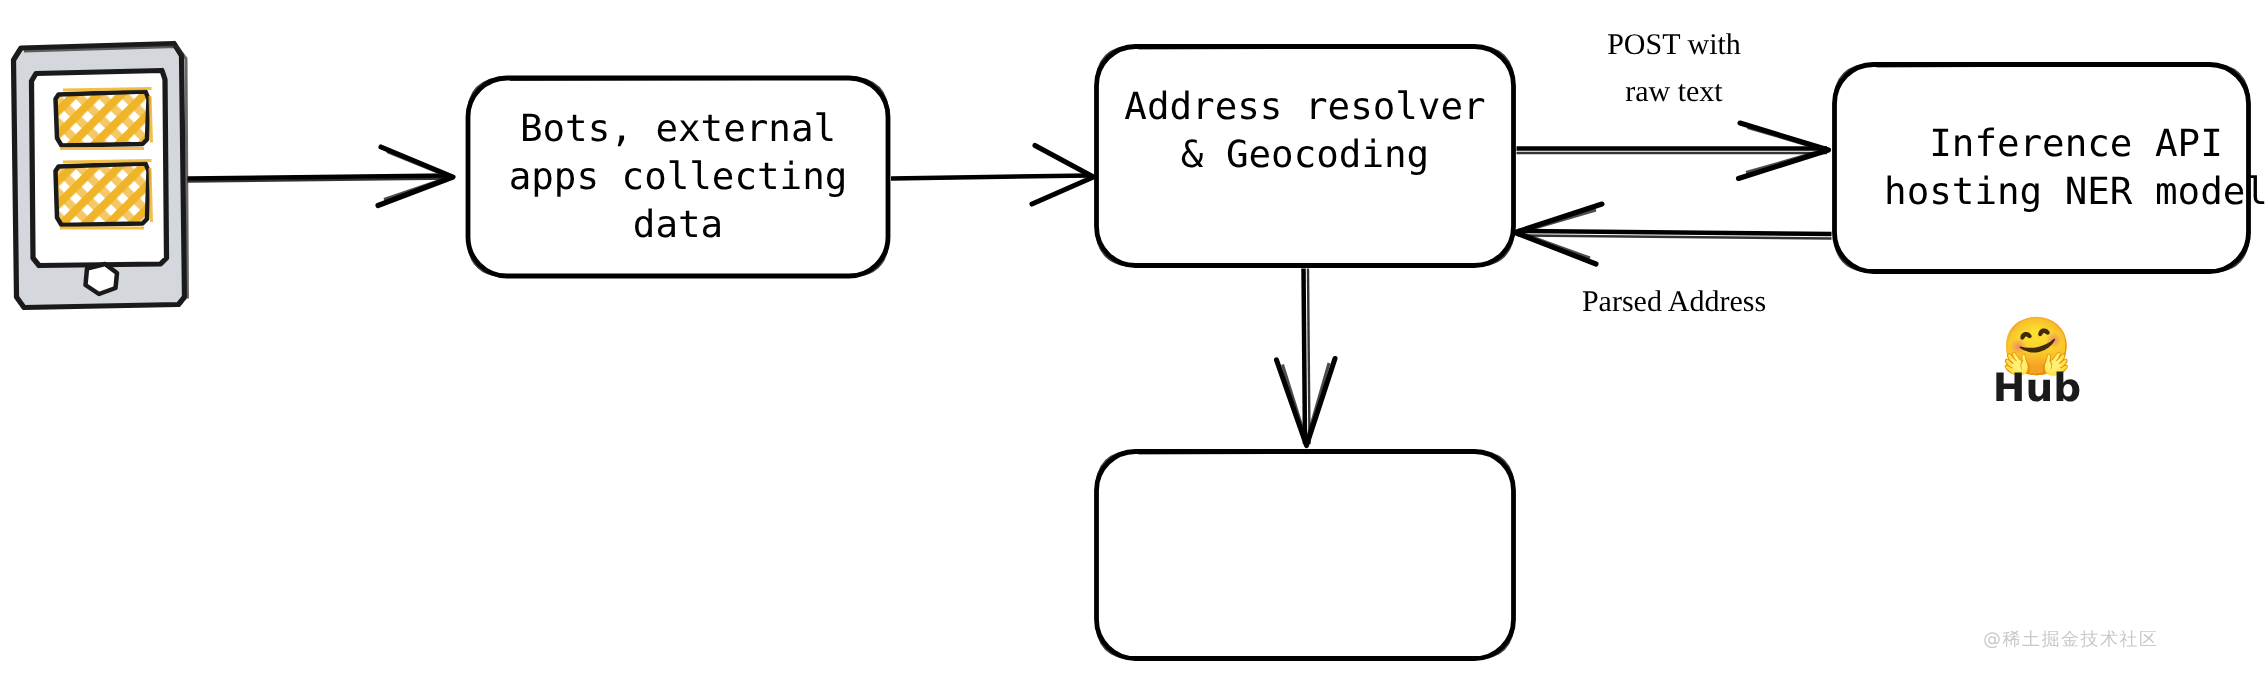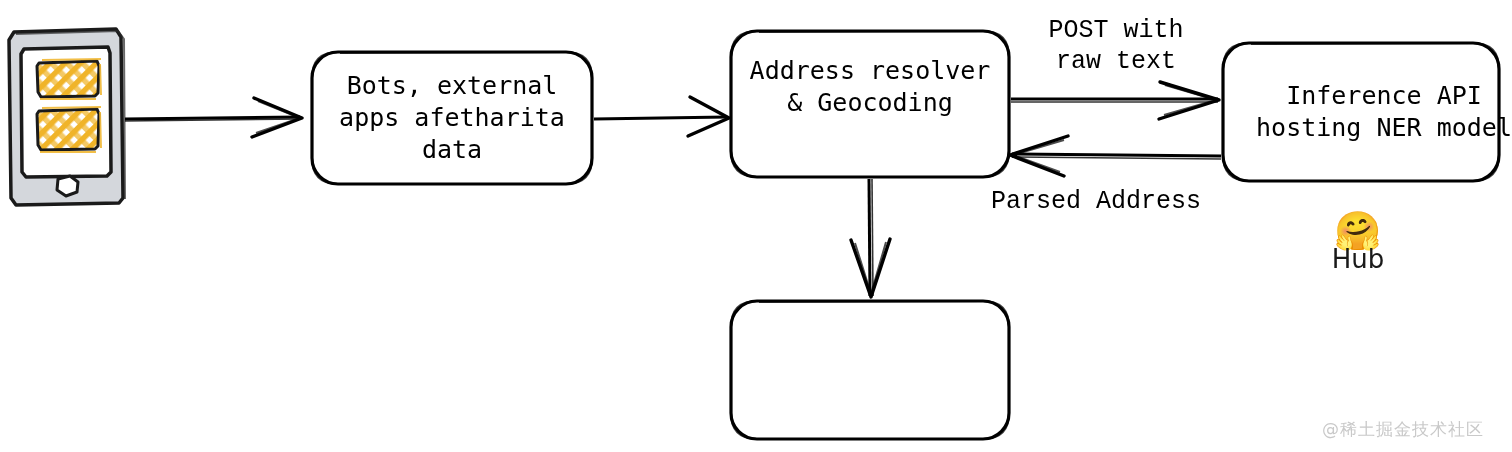--- a/index.html
+++ b/index.html
@@ -31,51 +31,51 @@
     font-family: "DejaVu Sans Mono", "Liberation Mono", monospace;
     font-size: 25px;
     line-height: 32px;
     color: #000000;
     letter-spacing: 0px;
     white-space: pre-line;
     pointer-events: none;
   }
   .edge-label {
     position: absolute;
-    font-family: Liberation Mono, monospace;
-    font-size: 25px;
+    font-family: Liberation Serif, serif;
+    font-size: 20px;
     line-height: 31px;
     color: #000000;
     text-align: center;
     white-space: pre-line;
   }
   .hub-wrap {
     position: absolute;
     display: flex;
     flex-direction: column;
     align-items: center;
     justify-content: flex-start;
   }
   .hub-emoji {
     font-family: "DejaVu Sans", sans-serif;
     font-size: 38px;
     line-height: 38px;
   }
   .hub-text {
     font-family: "DejaVu Sans", "Liberation Sans", sans-serif;
-    font-weight: normal;
+    font-weight: bold;
     font-size: 26px;
     line-height: 26px;
     color: #1a1a1a;
     margin-top: -4px;
   }
   .watermark {
     position: absolute;
     font-family: "DejaVu Sans", "Liberation Sans", sans-serif;
-    font-size: 17px;
+    font-size: 12px;
     color: #c9c9c9;
     letter-spacing: 1px;
     white-space: nowrap;
   }
 </style>
 </head>
 <body>
 
 <div id="canvas">
 
@@ -165,34 +165,34 @@
     <g>
       <path d="M869,179 L870,296" fill="none" stroke="#000000" stroke-width="3"></path>
       <path d="M872,179 L873,296" fill="none" stroke="#000000" stroke-width="1.6" opacity="0.8"></path>
       <path d="M851,240 L871,297 L890,239" fill="none" stroke="#000000" stroke-width="3.4" stroke-linecap="round" stroke-linejoin="round"></path>
       <path d="M855,243 L871,294 L886,242" fill="none" stroke="#000000" stroke-width="2" opacity="0.7"></path>
     </g>
 
   </svg>
 
   <div class="node-label" style="left:312px; top:52px; width:280px; height:132px;">Bots, external
-apps afetharita
+apps collecting
 data</div>
 
   <div class="node-label" style="left:731px; top:31px; width:278px; height:111px;">Address resolver
 &amp; Geocoding</div>
 
   <div class="node-label" style="left:1223px; top:43px; width:322px; height:138px;">Inference API
 hosting NER model</div>
 
 
   <div class="edge-label" style="left:1010px; top:15px; width:212px;">POST with
 raw text</div>
 
-  <div class="edge-label" style="left:980px; top:186px; width:232px;">Parsed Address</div>
+  <div class="edge-label" style="left:1000px; top:186px; width:232px;">Parsed Address</div>
 
   <div class="hub-wrap" style="left:1308px; top:212px; width:100px;">
     <span class="hub-emoji">🤗</span>
     <span class="hub-text">Hub</span>
   </div>
 
   <div class="watermark" style="left:1322px; top:418px;">@稀土掘金技术社区</div>
 
 </div>
 

